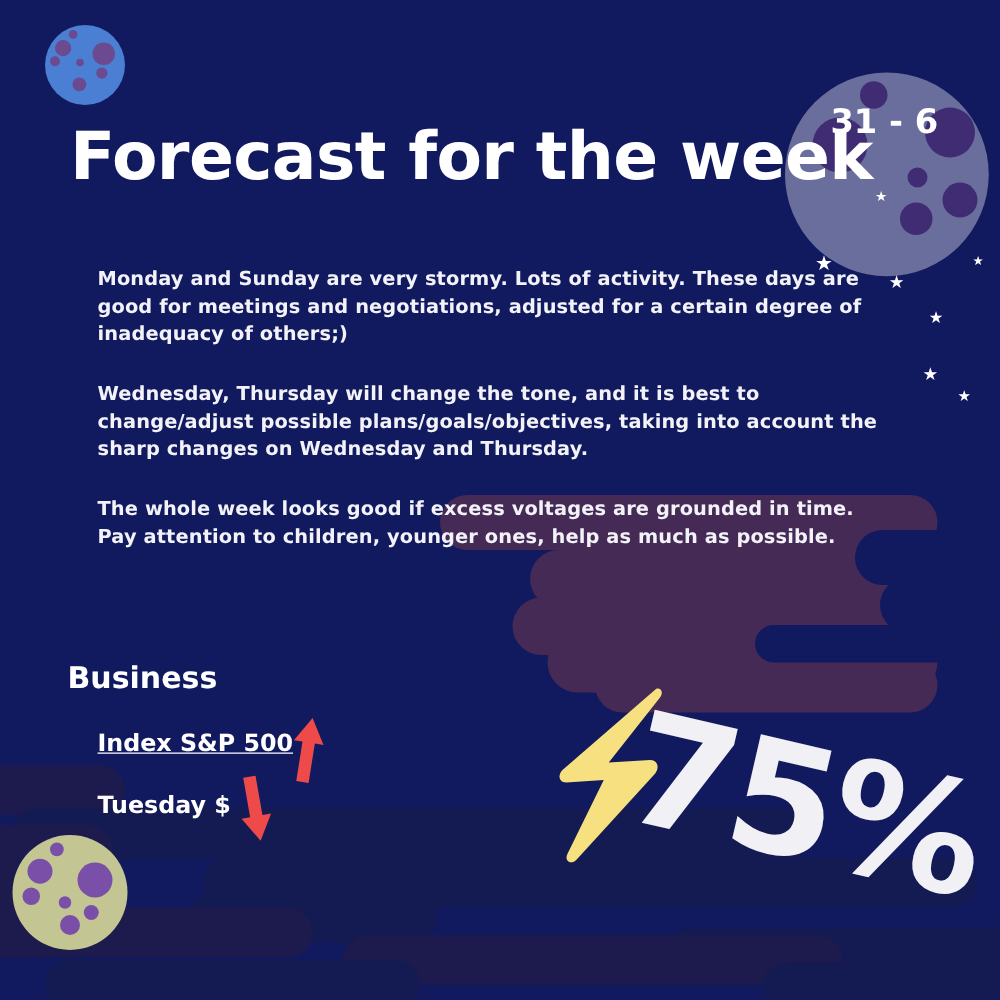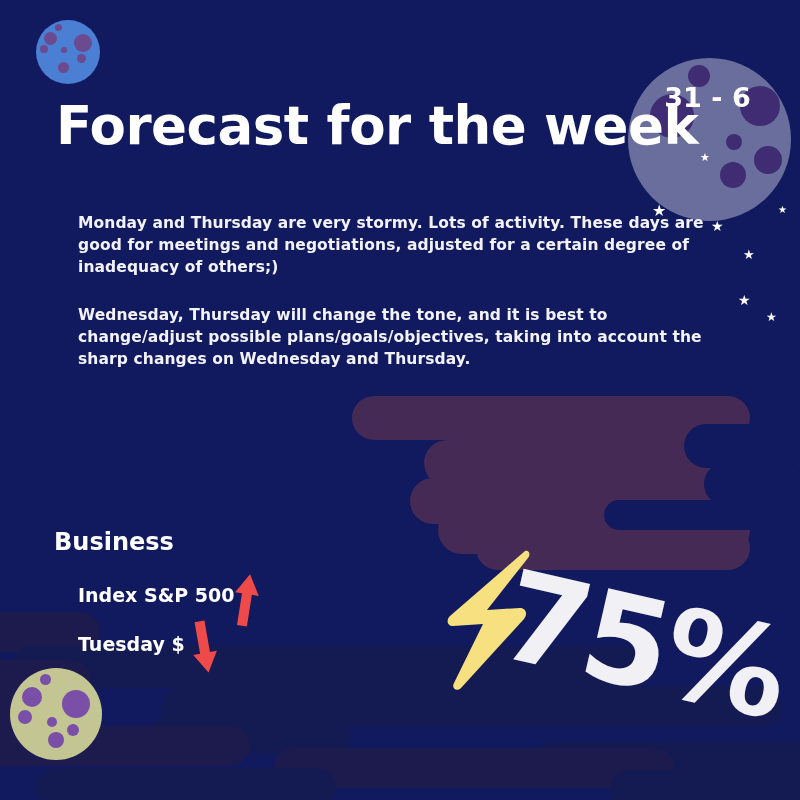--- a/index.html
+++ b/index.html
@@ -112,21 +112,21 @@
     font-weight: bold;
     color: #ffffff;
   }
   .metric-label {
     position: absolute;
     color: #ffffff;
     font-size: 19px;
     font-weight: bold;
     white-space: nowrap;
   }
-  #metric-0-label { left: 78px; top: 584px; }
+  #metric-0-label { left: 78px; top: 584px; text-decoration: underline; }
   #metric-1-label { left: 78px; top: 633px; }
 
   .arrow {
     position: absolute;
     width: 30px;
     height: 56px;
   }
   #metric-0-arrow { left: 231px; top: 572px; transform: rotate(9deg); }
   #metric-1-arrow { left: 189px; top: 619px; transform: rotate(-10deg); }
 
@@ -218,22 +218,23 @@
   <div class="star" style="left:711px; top:219px; font-size:14px;">★</div>
   <div class="star" style="left:743px; top:248px; font-size:13px;">★</div>
   <div class="star" style="left:738px; top:293px; font-size:14px;">★</div>
   <div class="star" style="left:766px; top:311px; font-size:12px;">★</div>
   <div class="star" style="left:700px; top:152px; font-size:11px;">★</div>
   <div class="star" style="left:778px; top:205px; font-size:10px;">★</div>
 
   <div class="title">Forecast for the week</div>
 
   <div id="body-text">
-    <p>Monday and Thursday are very stormy. Lots of activity. These days are good for meetings and negotiations, adjusted for a certain degree of inadequacy of others;)</p>
+    <p>Monday and Sunday are very stormy. Lots of activity. These days are good for meetings and negotiations, adjusted for a certain degree of inadequacy of others;)</p>
     <p>Wednesday, Thursday will change the tone, and it is best to change/adjust possible plans/goals/objectives, taking into account the sharp changes on Wednesday and Thursday.</p>
+    <p>The whole week looks good if excess voltages are grounded in time. Pay attention to children, younger ones, help as much as possible.</p>
   </div>
 
   <div class="business-title">Business</div>
 
   <div id="metric-0-label" class="metric-label">Index S&amp;P 500</div>
   <svg id="metric-0-arrow" class="arrow" viewBox="0 0 30 56">
     <path d="M15 2 L27 22 L20 22 L20 54 L10 54 L10 22 L3 22 Z" fill="#ef4a4a"></path>
   </svg>
 
   <div id="metric-1-label" class="metric-label">Tuesday $</div>

